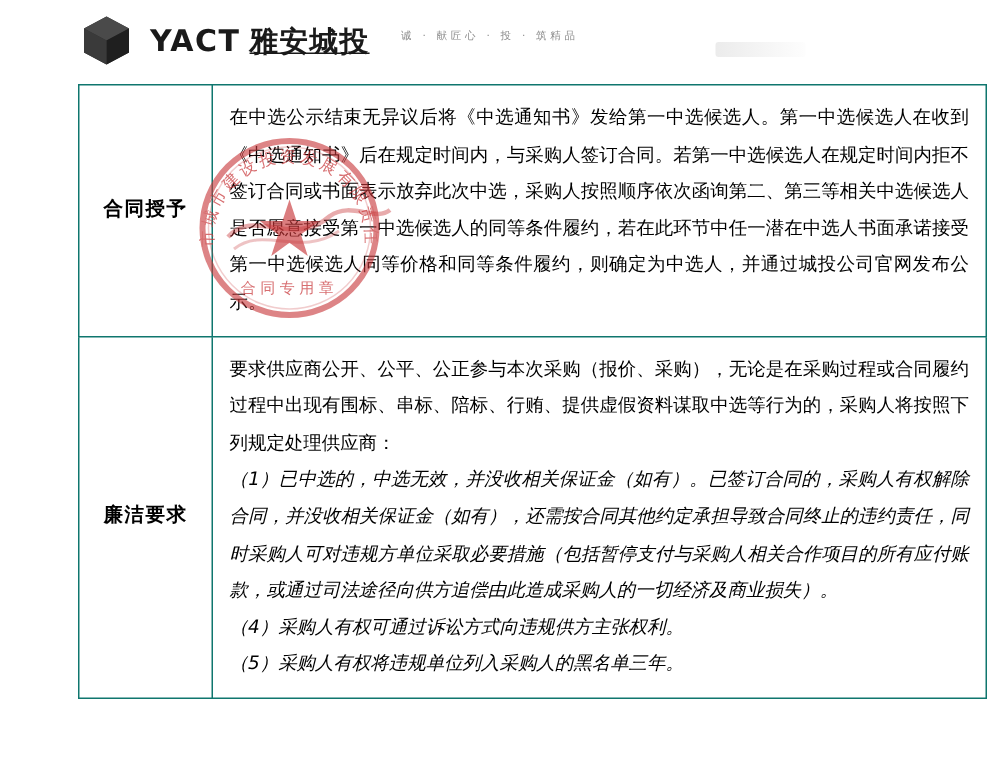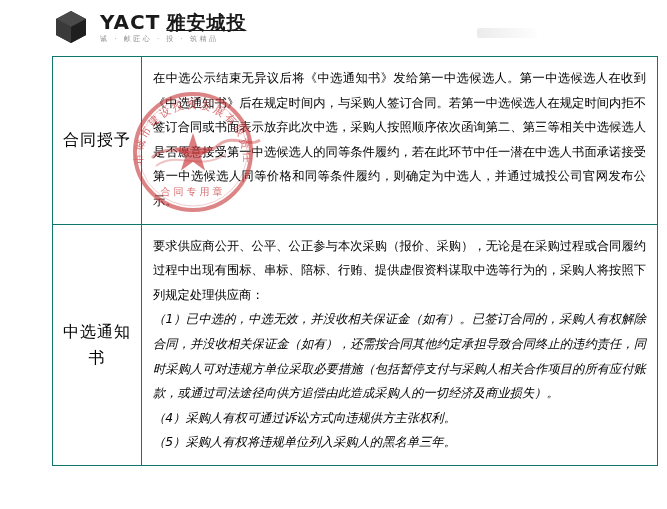--- a/index.html
+++ b/index.html
@@ -29,21 +29,20 @@
   }
   .logo-mark {
     width: 38px;
     height: 38px;
     position: relative;
     flex: 0 0 auto;
   }
   .logo-mark svg { display: block; }
   .logo-text-block {
     display: flex;
-    flex-direction: column;
     justify-content: center;
     line-height: 1;
   }
   .logo-main {
     display: flex;
     align-items: baseline;
     gap: 6px;
   }
   .logo-yact {
     font-family: "DejaVu Sans", "Liberation Sans", sans-serif;
@@ -59,20 +58,21 @@
     color: #1a1a1a;
     letter-spacing: 1px;
     text-decoration: underline;
   }
   .logo-sub {
     margin-top: 4px;
     font-size: 7px;
     color: #8d8d8d;
     letter-spacing: 2.5px;
     white-space: nowrap;
+    margin-left: 21px;
   }
   .header-faint {
     position: absolute;
     right: 130px;
     top: 28px;
     width: 60px;
     height: 10px;
     background: linear-gradient(90deg, rgba(190,190,190,.30), rgba(220,220,220,.05));
     border-radius: 2px;
   }
@@ -85,22 +85,22 @@
     table-layout: fixed;
   }
   .doc-table td {
     border: 1px solid #0f766e;
     vertical-align: middle;
     padding: 0;
   }
   td.label-cell {
     width: 84px;
     text-align: center;
-    font-size: 16px;
-    font-weight: normal;
+    font-size: 13px;
+    font-weight: bold;
     color: #000;
     letter-spacing: 1px;
     line-height: 1.6;
     padding: 4px 2px;
   }
   td.body-cell {
     padding: 9px 11px 10px 11px;
     vertical-align: top;
   }
   .para {
@@ -162,21 +162,21 @@
 
 <table class="doc-table">
   <tbody>
     <tr>
       <td class="label-cell">合同授予</td>
       <td class="body-cell">
         <p class="para">在中选公示结束无异议后将《中选通知书》发给第一中选候选人。第一中选候选人在收到《中选通知书》后在规定时间内，与采购人签订合同。若第一中选候选人在规定时间内拒不签订合同或书面表示放弃此次中选，采购人按照顺序依次函询第二、第三等相关中选候选人是否愿意接受第一中选候选人的同等条件履约，若在此环节中任一潜在中选人书面承诺接受第一中选候选人同等价格和同等条件履约，则确定为中选人，并通过城投公司官网发布公示。</p>
       </td>
     </tr>
     <tr>
-      <td class="label-cell">中选通知书</td>
+      <td class="label-cell">廉洁要求</td>
       <td class="body-cell">
         <p class="para">要求供应商公开、公平、公正参与本次采购（报价、采购），无论是在采购过程或合同履约过程中出现有围标、串标、陪标、行贿、提供虚假资料谋取中选等行为的，采购人将按照下列规定处理供应商：</p>
         <p class="para indent">（1）已中选的，中选无效，并没收相关保证金（如有）。已签订合同的，采购人有权解除合同，并没收相关保证金（如有），还需按合同其他约定承担导致合同终止的违约责任，同时采购人可对违规方单位采取必要措施（包括暂停支付与采购人相关合作项目的所有应付账款，或通过司法途径向供方追偿由此造成采购人的一切经济及商业损失）。</p>
         <p class="para indent">（4）采购人有权可通过诉讼方式向违规供方主张权利。</p>
         <p class="para indent">（5）采购人有权将违规单位列入采购人的黑名单三年。</p>
       </td>
     </tr>
   </tbody>
 </table>
 

